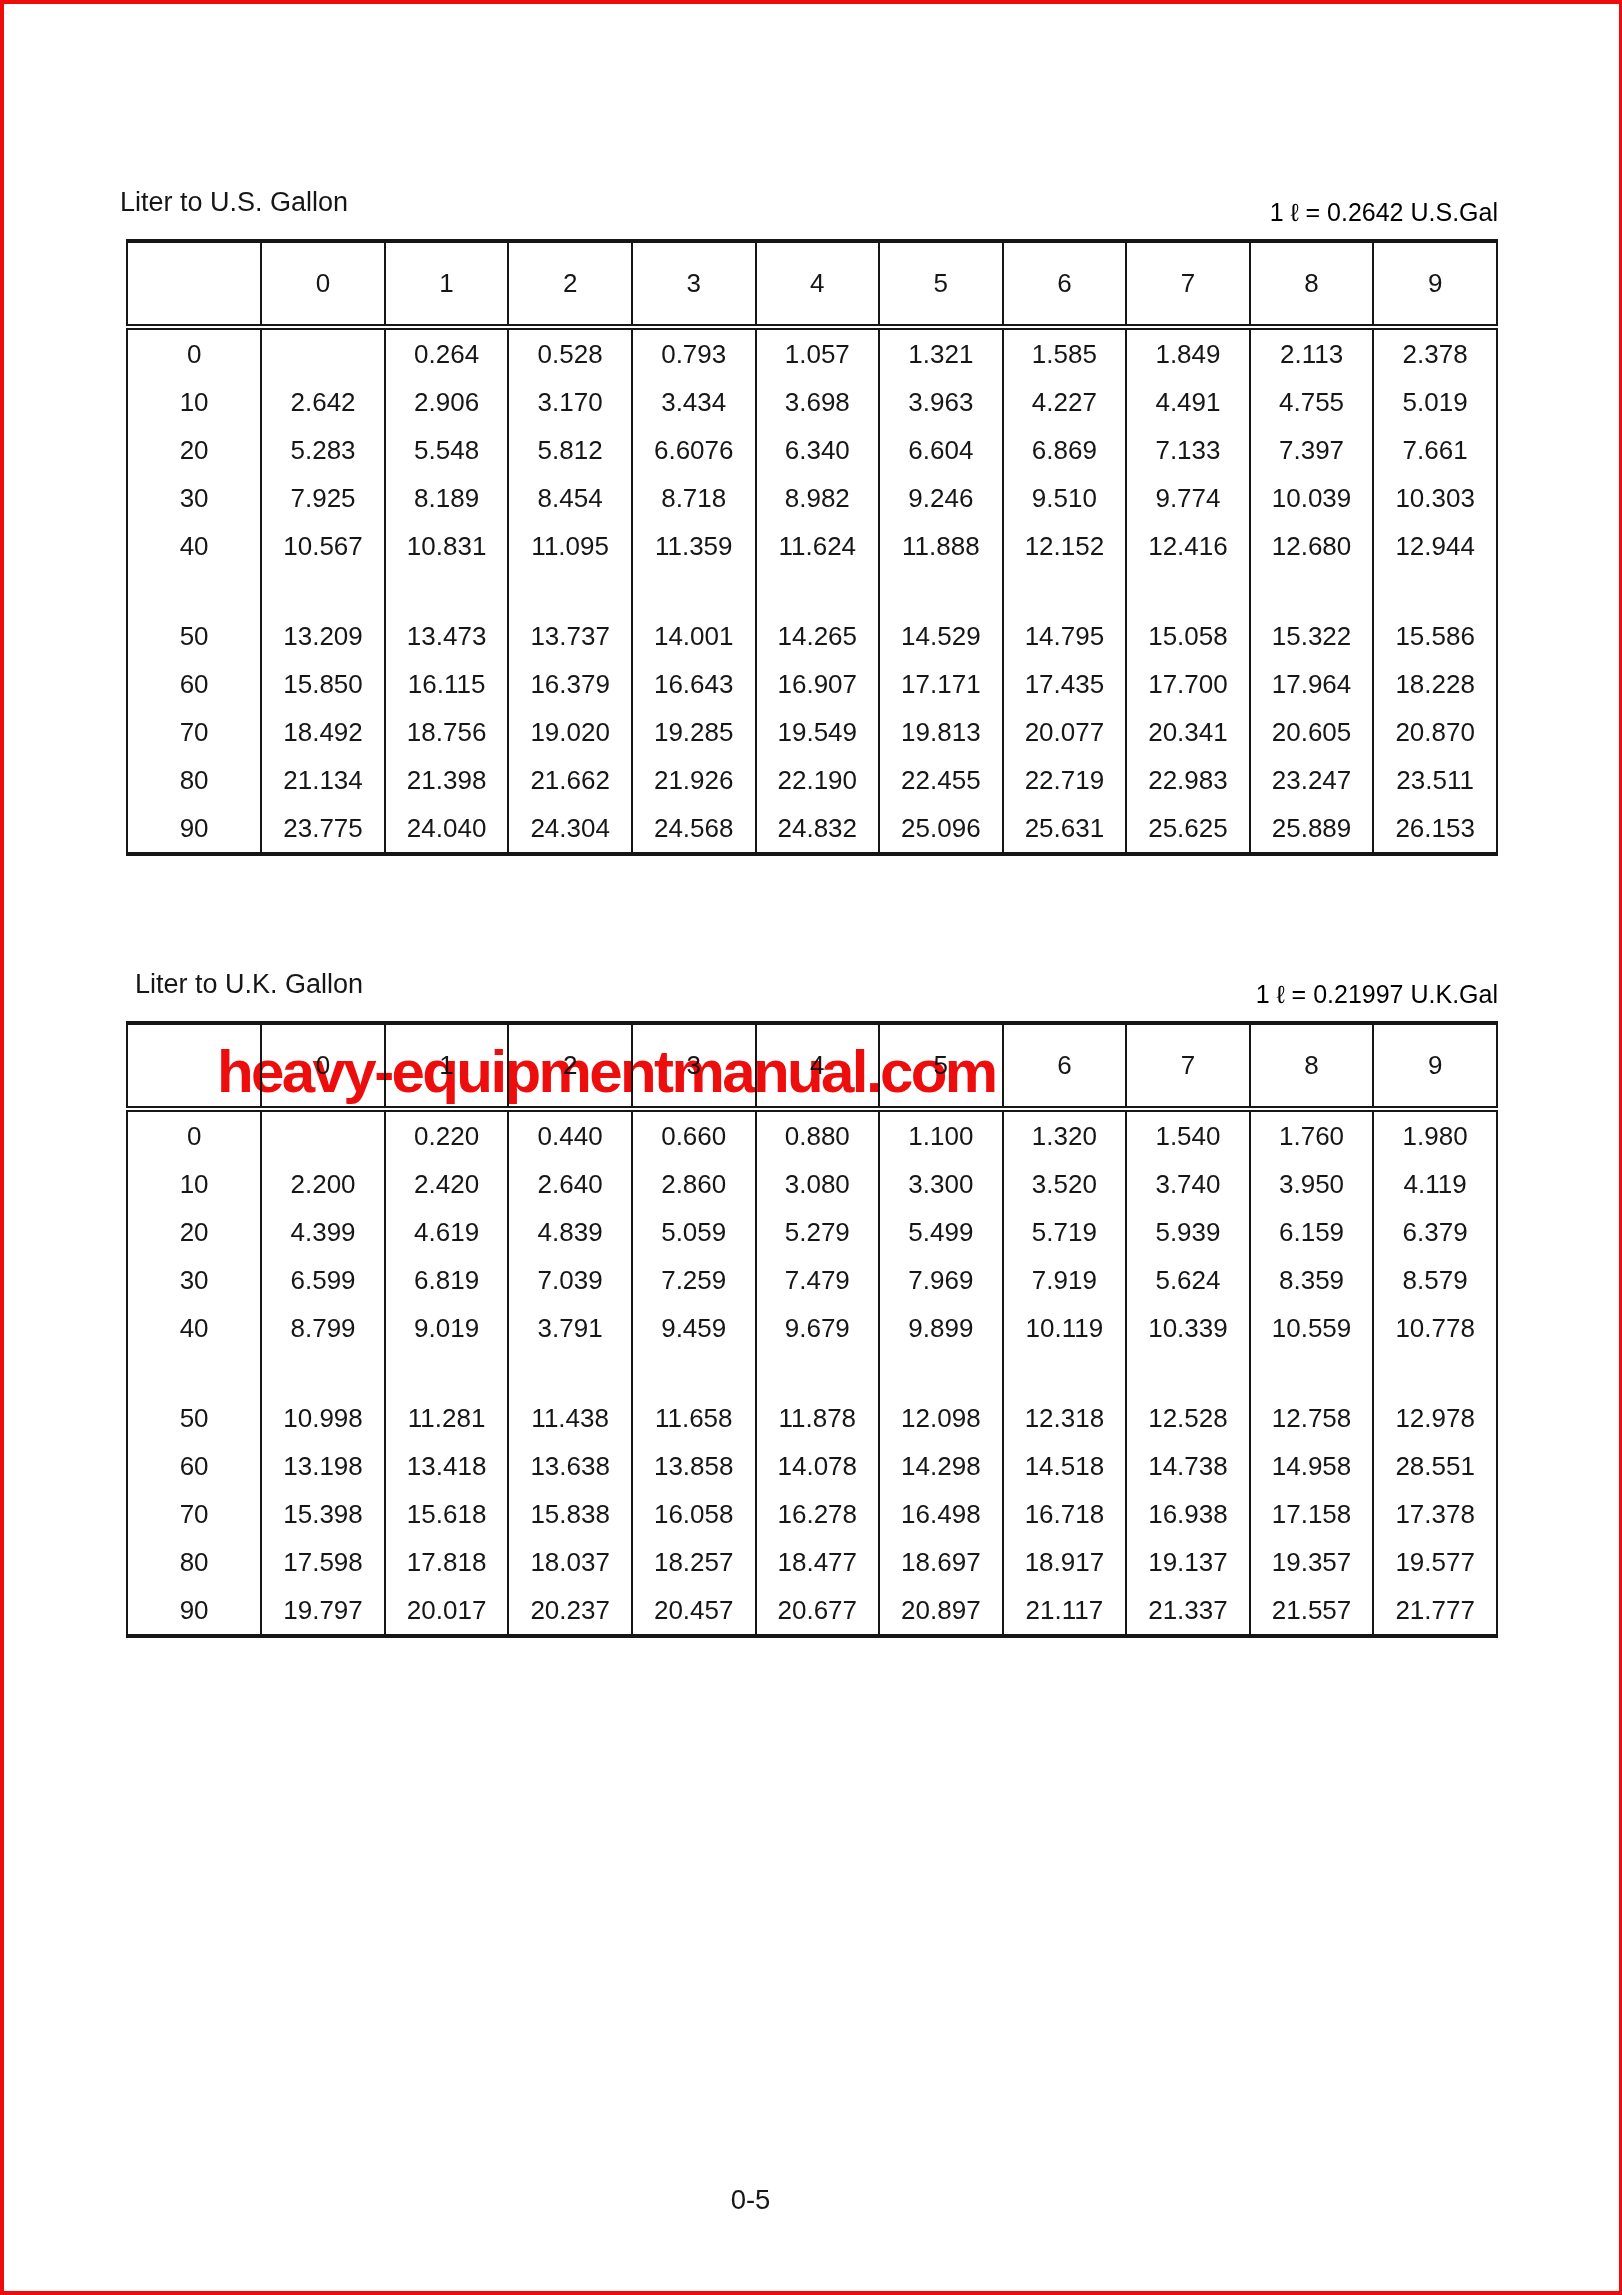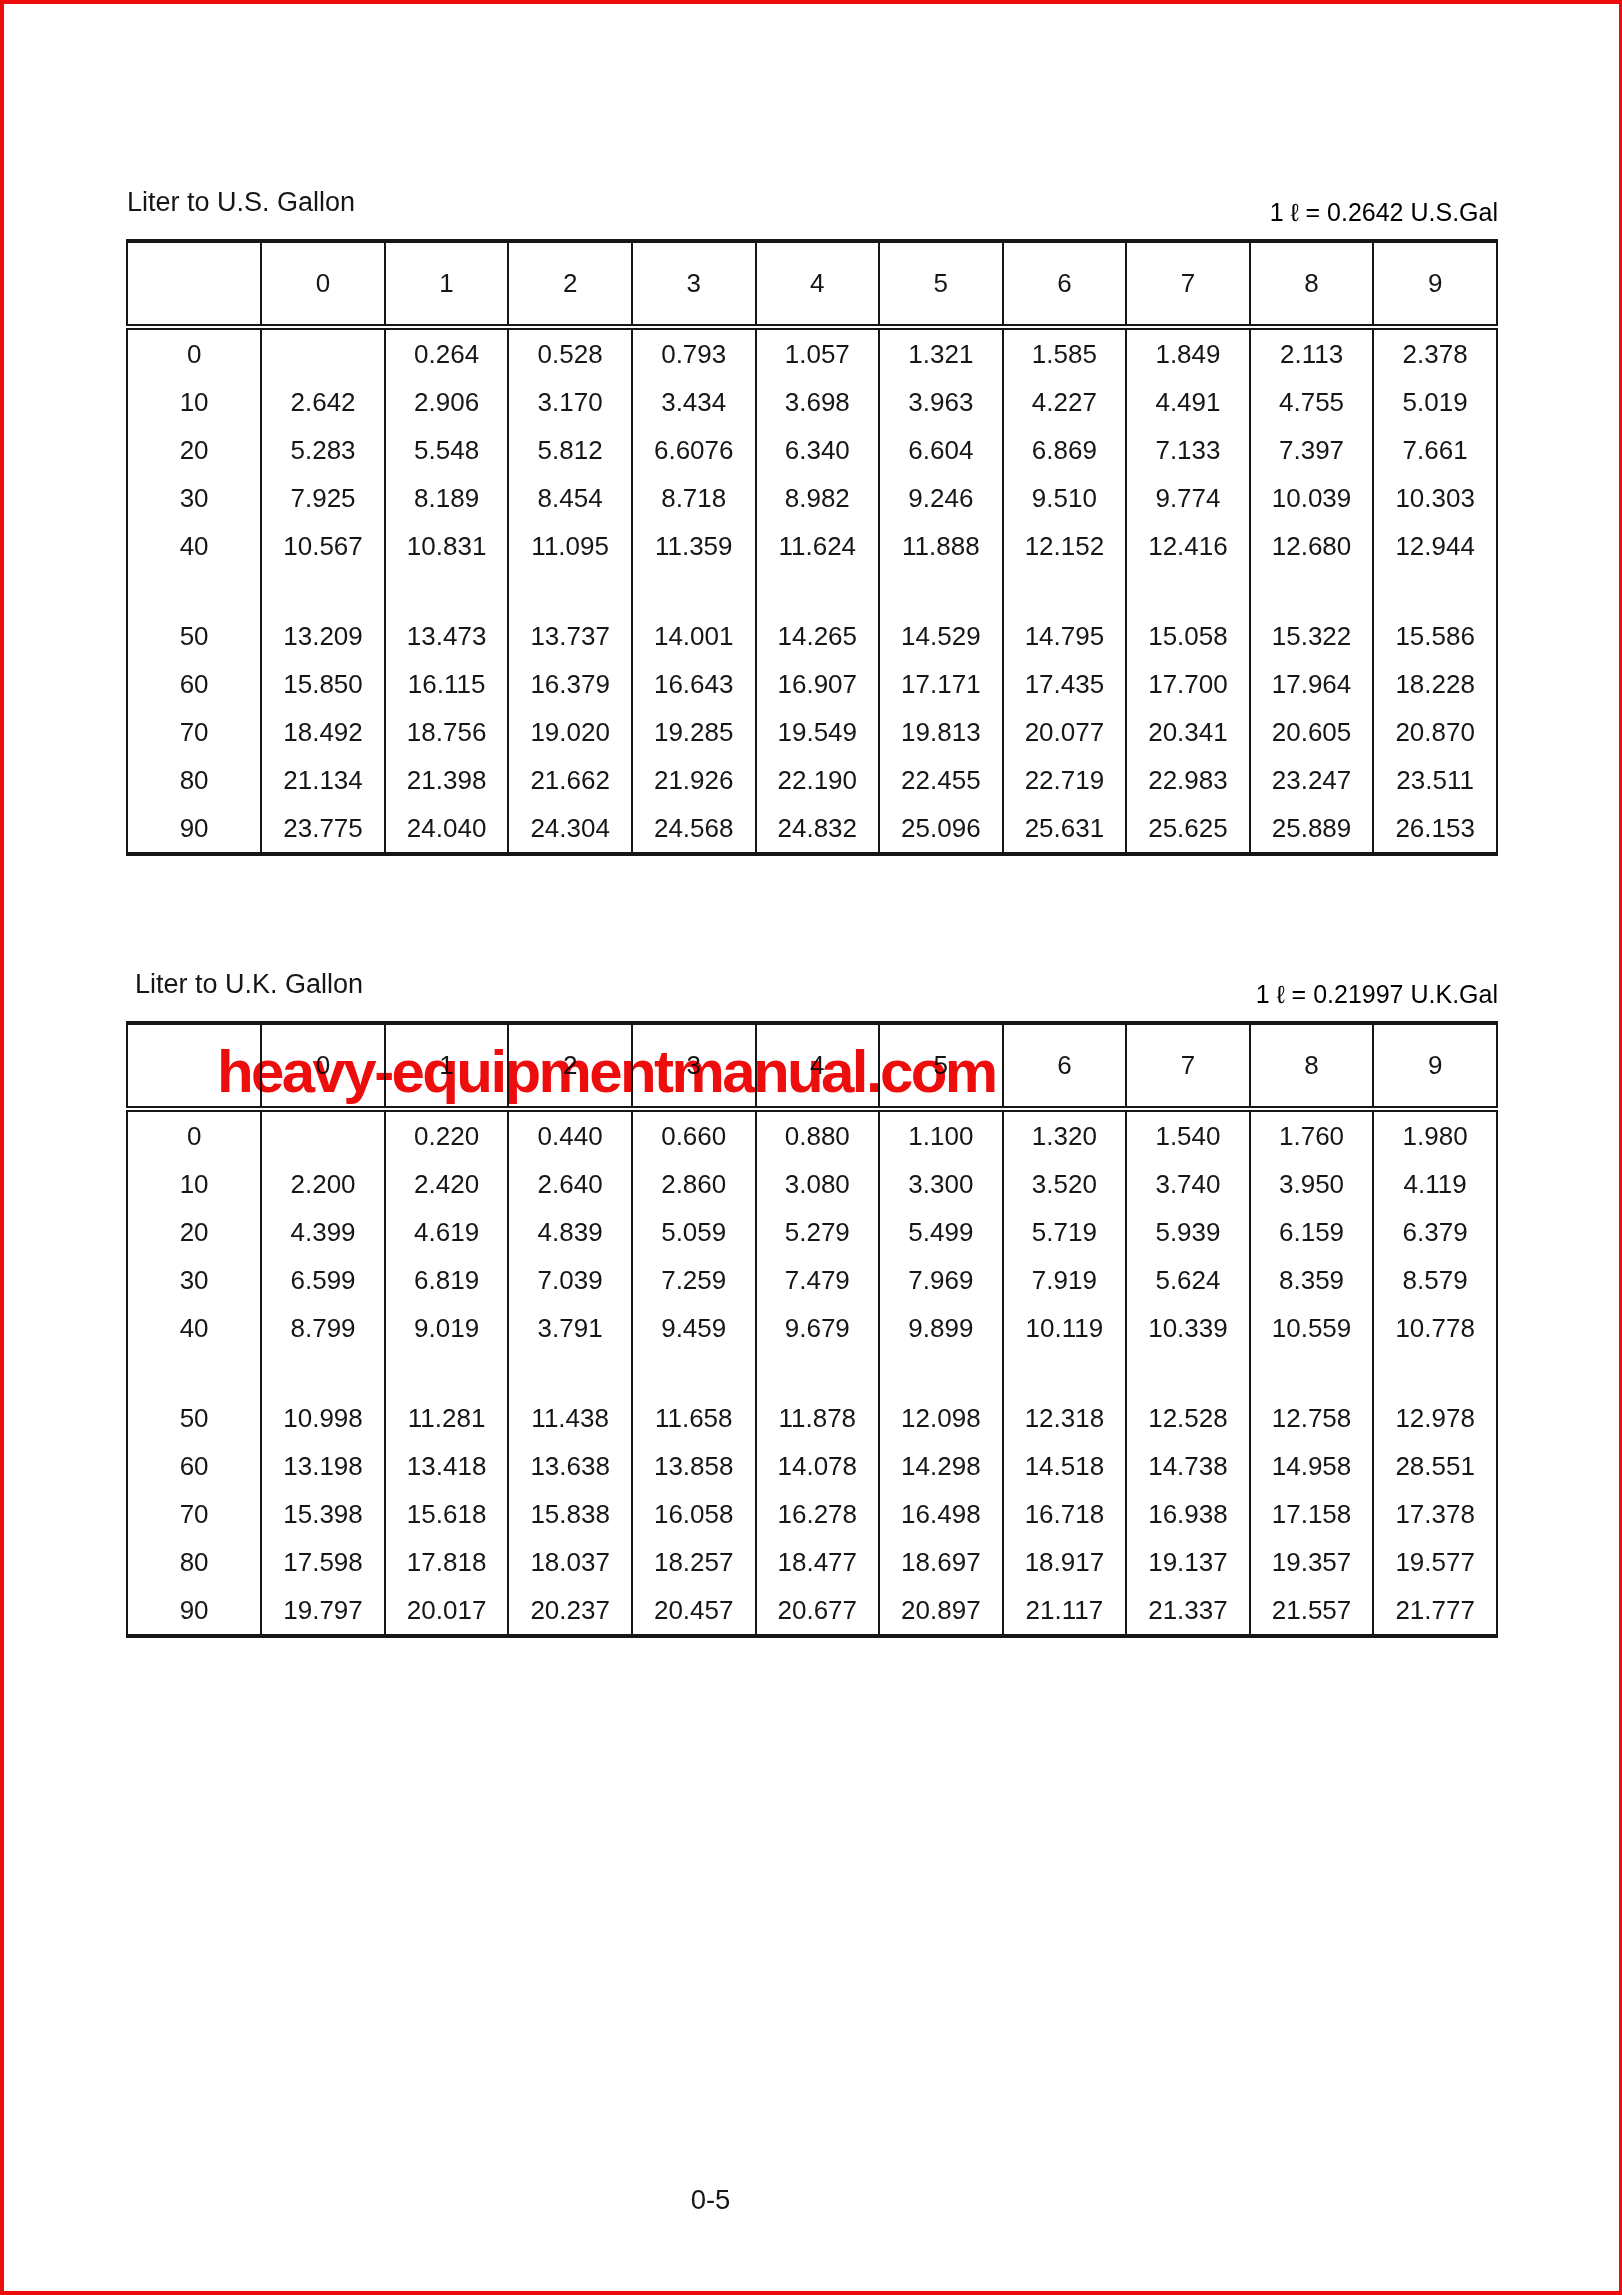--- a/index.html
+++ b/index.html
@@ -2,21 +2,21 @@
 <html style="font-size:10.5px"><head>
 <meta charset="utf-8">
 <style>
   html,body{margin:0;padding:0;}
   body{
     width:1623px;height:2295px;background:#ffffff;position:relative;
     font-family:"Liberation Sans",sans-serif;color:#161616;overflow:hidden;
   }
   .page-frame{position:absolute;inset:0;border:4.6px solid #ee0d0d;pointer-events:none;z-index:6;}
   .tbl-title{position:absolute;font-size:27px;color:#161616;}
-  #title1{left:127px;top:187px;}
+  #title1{left:120px;top:187px;}
   #title2{left:135px;top:969px;text-align:center;}
   .tbl-note{position:absolute;left:126px;width:1372px;text-align:right;font-size:25px;color:#000000;}
   #note1{top:198px;}
   #note2{top:980px;}
   table.conv{
     position:absolute;left:126px;width:1372px;border-collapse:collapse;table-layout:fixed;
     border:2px solid #161616;border-top-width:4.6px;border-bottom-width:4.6px;background:transparent;
   }
   #table1{top:239px;}
   #table2{top:1021px;}
@@ -26,21 +26,21 @@
     font-weight:normal;font-size:26px;padding:0;color:#161616;
   }
   table.conv th:first-child, table.conv td:first-child{border-left:none;}
   table.conv thead th{height:81px;border-bottom:6.5px double #161616;}
   table.conv tbody td{height:48px;}
   table.conv tr.spacer td{height:42px;}
   .watermark{
     position:absolute;top:1042px;left:217px;font-size:60px;line-height:1;letter-spacing:-2.6px;
     color:#ee0d0d;white-space:nowrap;mix-blend-mode:multiply;z-index:5;font-weight:bold;
   }
-  .page-number{position:absolute;top:2184px;left:0;width:1421px;text-align:center;font-size:27.5px;}
+  .page-number{position:absolute;top:2184px;left:0;width:1421px;text-align:center;font-size:27.5px;padding-left:40px;}
 </style>
 </head>
 <body>
 
 <div class="page-frame"></div>
 
 <div class="tbl-title" id="title1">Liter to U.S. Gallon</div>
 <div class="tbl-note" id="note1">1 ℓ = 0.2642 U.S.Gal</div>
 <table class="conv" id="table1">
   <colgroup>

